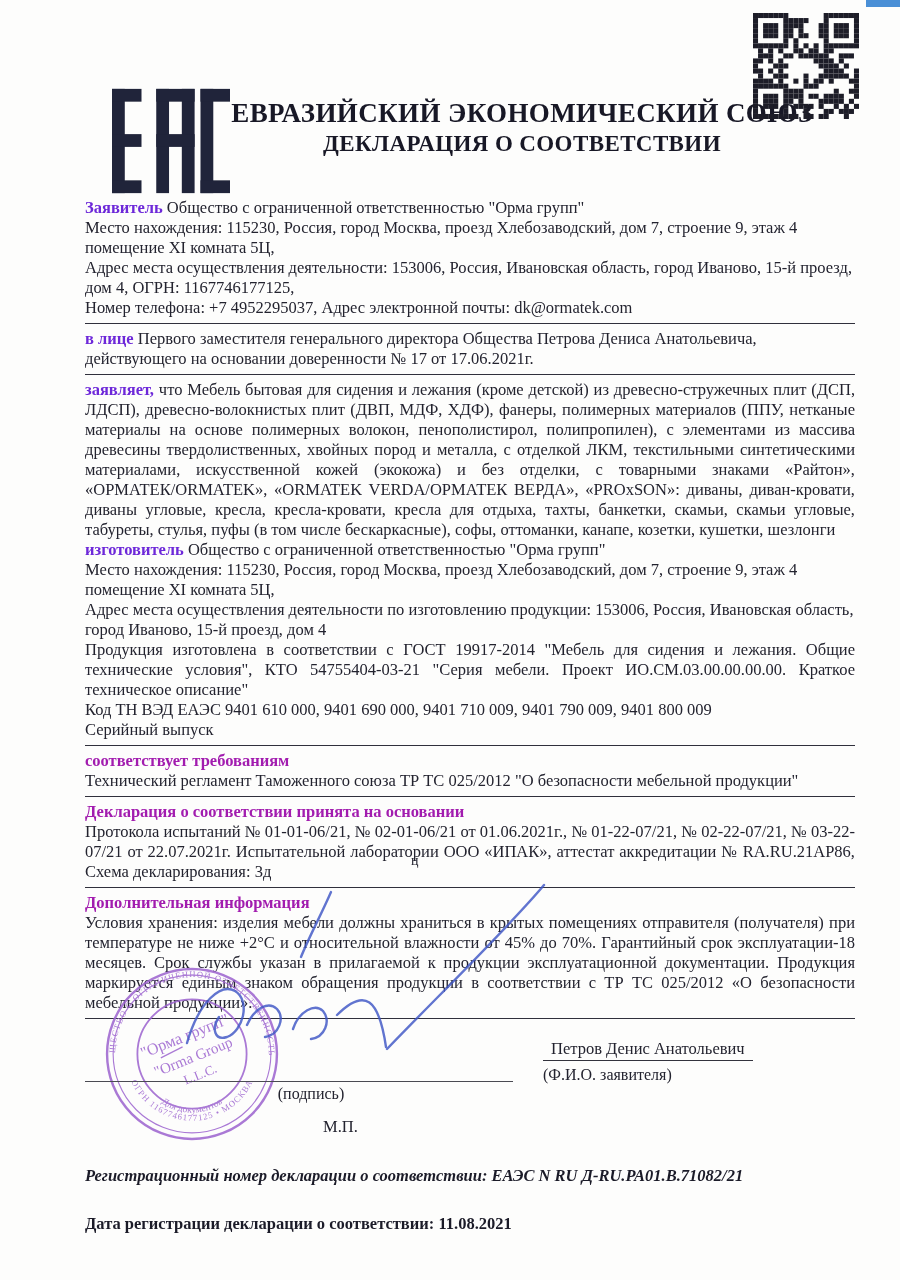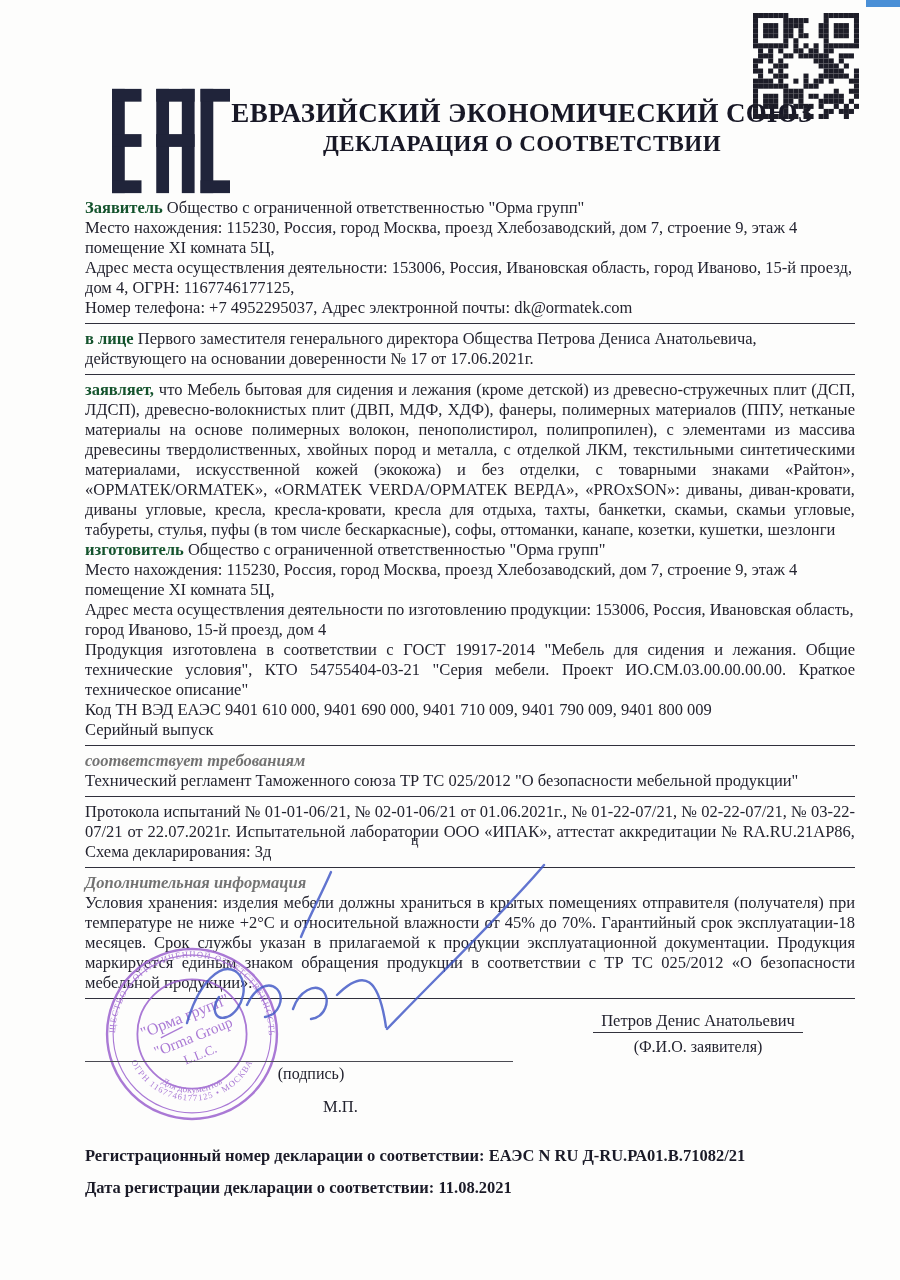--- a/index.html
+++ b/index.html
@@ -9,53 +9,53 @@
     margin:0 auto;
     background:#fdfdfc;
     overflow:hidden;
     font-family:"Liberation Serif","DejaVu Serif",serif;
     color:#23232f;
     font-size:16.5px;
     line-height:20px;
   }
   .content{padding:0 45px 0 85px;}
   p{margin:0;}
-  b{color:#14532d;}
+  b{color:#6d28d9;}
   
   .hdr{position:relative;height:196px;}
   .eac{position:absolute;left:112px;top:88px;width:118px;height:106px;}
   .titles{position:absolute;left:222px;right:78px;top:98px;text-align:center;
           font-weight:bold;color:#181826;line-height:1.18;}
   .titles .t1{font-size:27px;letter-spacing:.4px;}
   .titles .t2{font-size:23px;letter-spacing:.4px;}
   .qr{position:absolute;left:753px;top:13px;width:106px;height:106px;}
   .blue-strip{position:absolute;right:0;top:0;width:34px;height:7px;background:#4a8fd6;}
   
   hr.rule{border:0;border-top:1.7px solid #30303c;margin:3px 0;}
   
   .sec{padding:2px 0;}
   .just{text-align:justify;}
-  .sec-h{font-weight:bold;color:#737373;font-style:italic;}
+  .sec-h{font-weight:bold;color:#a21caf;}
   .rel{position:relative;}
   .stray{position:absolute;left:326px;top:29px;font-size:14px;color:#23232f;}
   .validity{font-weight:bold;padding:4px 0 2px 0;color:#1b1b28;}
   
   .sig-area{position:relative;height:125px;margin-top:6px;}
   .sig-line{position:absolute;left:0;top:56px;width:428px;border-top:1.9px solid #4a4a52;}
   .sig-caption{position:absolute;left:12px;top:59px;width:428px;text-align:center;font-size:16px;}
-  .sig-name{position:absolute;left:458px;top:6px;width:310px;text-align:center;}
+  .sig-name{position:absolute;left:458px;top:14px;width:310px;}
   .sig-name .nm{display:inline-block;border-bottom:1.5px solid #33333d;padding:0 8px 1px 8px;}
   .sig-name .cap{margin-top:4px;font-size:16px;}
   .mp{position:absolute;left:238px;top:92px;}
   .stamp{position:absolute;left:16px;top:-62px;width:182px;height:182px;opacity:.85;}
   .ink{position:absolute;left:-6px;top:-162px;width:560px;height:300px;pointer-events:none;}
   
   .reg p{font-weight:bold;color:#1b1b28;}
-  .reg .r1{margin-top:16px;}
-  .reg .r2{margin-top:12px;}
+  .reg .r1{margin-top:16px;font-style:italic;}
+  .reg .r2{margin-top:28px;}
 </style>
 </head>
 <body>
 
 <div class="page">
 
   <div class="hdr">
     <svg class="eac" viewBox="0 0 120 106" role="img" aria-label="ЕАС">
       <g fill="#20243a">
 
@@ -358,20 +358,21 @@
     <hr class="rule">
 
     <div class="sec">
       <p class="sec-h">соответствует требованиям</p>
       <p>Технический регламент Таможенного союза ТР ТС 025/2012 "О безопасности мебельной продукции"</p>
     </div>
 
     <hr class="rule">
 
     <div class="sec">
+      <p class="sec-h">Декларация о соответствии принята на основании</p>
       <p class="just rel">
         <span>Протокола испытаний № 01-01-06/21, № 02-01-06/21 от 01.06.2021г., № 01-22-07/21, № 02-22-07/21, № 03-22-07/21 от  22.07.2021г. Испытательной лаборатории ООО «ИПАК», аттестат аккредитации № RA.RU.21АР86, Схема декларирования: 3д</span>
         <span class="stray">ц</span>
       </p>
     </div>
 
     <hr class="rule">
 
     <div class="sec">
       <p class="sec-h">Дополнительная информация</p>

